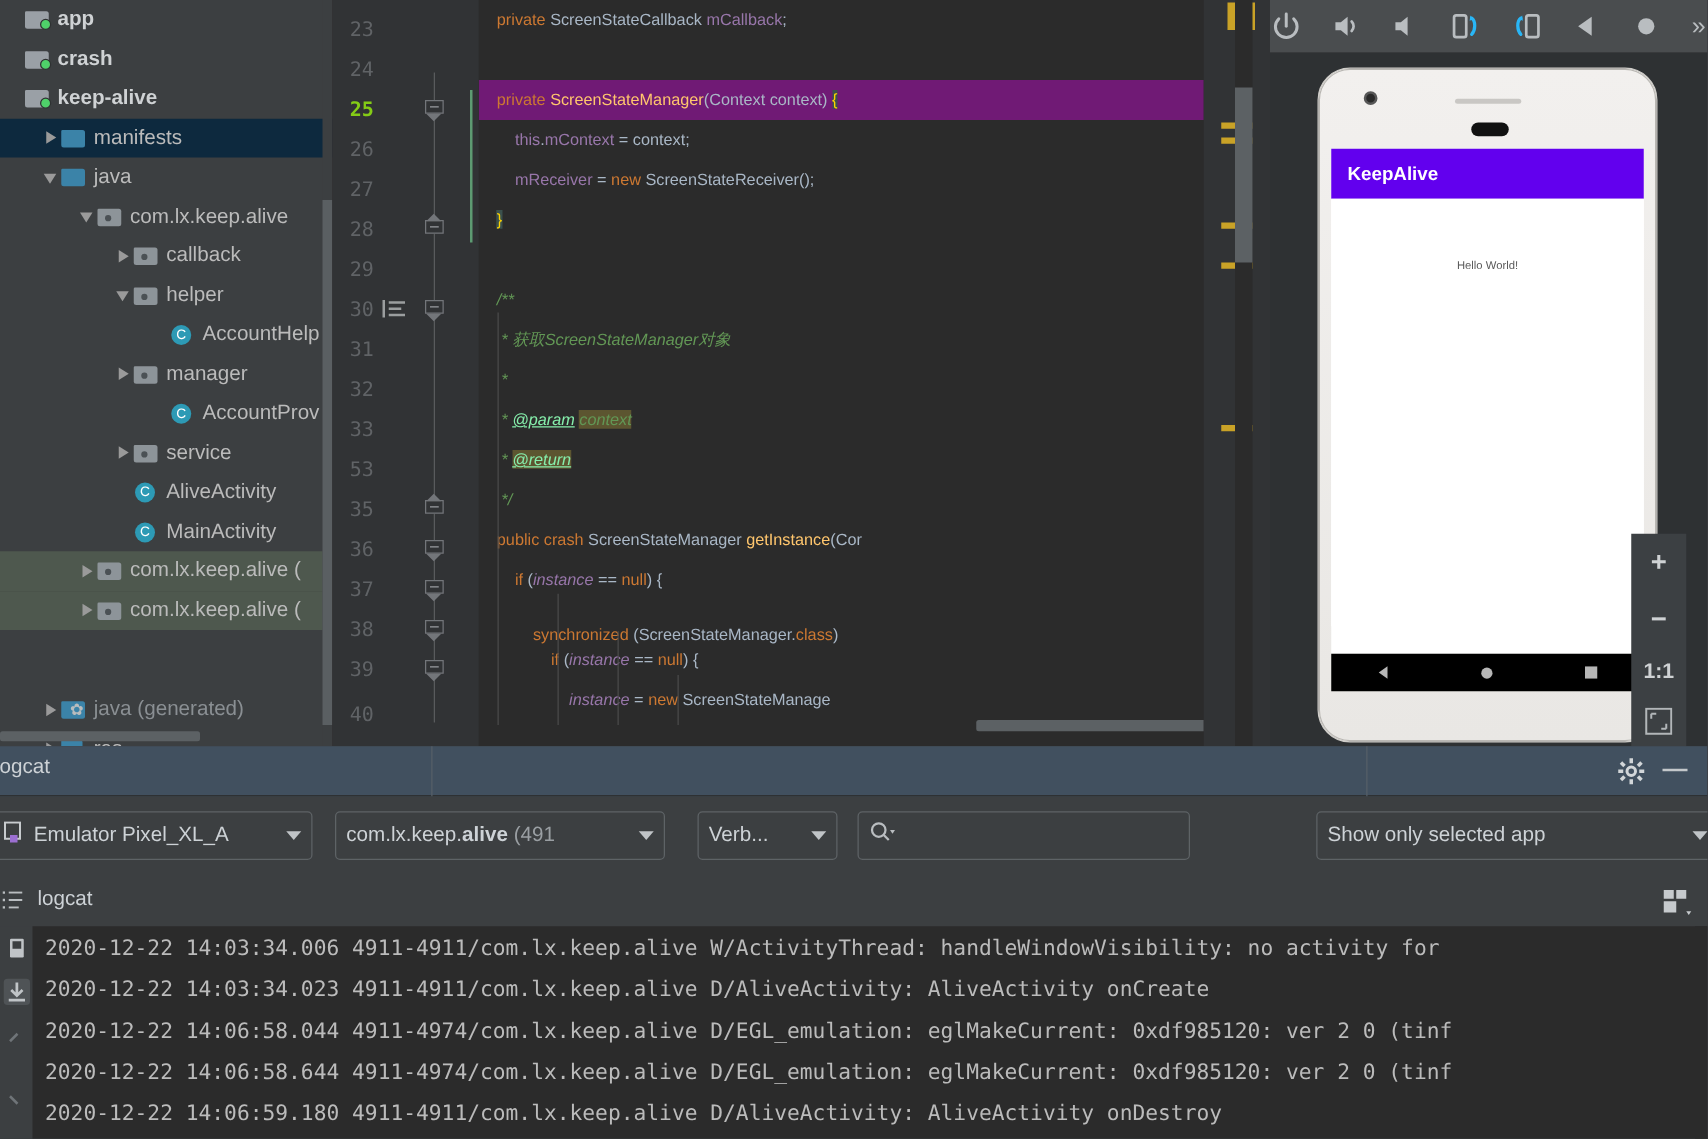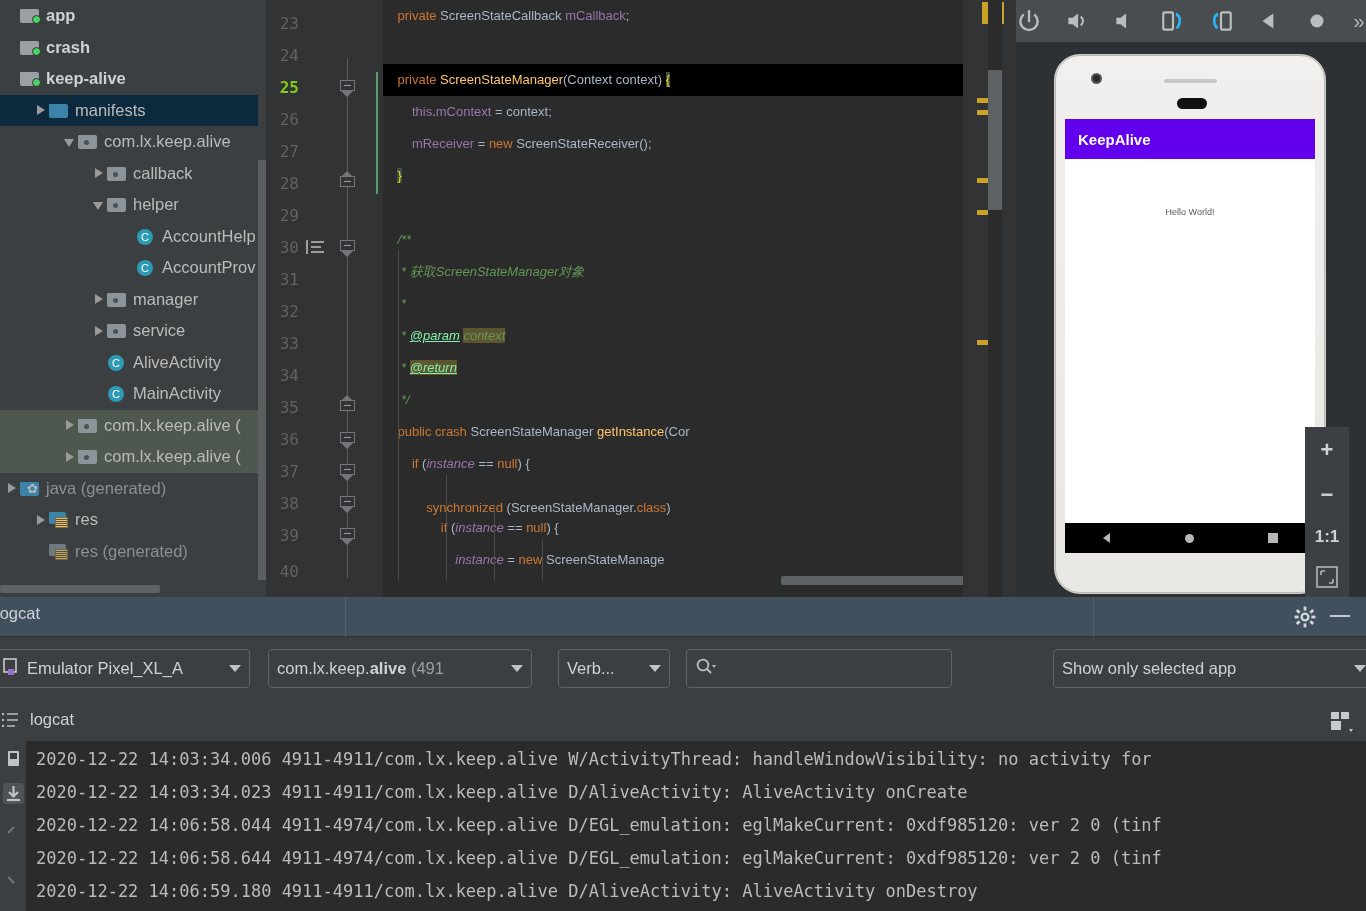--- a/index.html
+++ b/index.html
@@ -97,21 +97,21 @@
     background:#9b9e9f; }
   #doc-ico .l { position:absolute; left:5px; width:13px; height:2px;
     background:#9b9e9f; }
   #greenbar { position:absolute; left:110px; top:72px; width:2px; height:122px;
     background:#5d9b72; }
   #codearea { position:absolute; left:117px; top:0; width:580px; height:597px;
     overflow:hidden; }
   .cline { position:absolute; left:0; width:900px; height:32px; line-height:32px;
     font-family:Liberation Sans, sans-serif; font-size:13px;
     white-space:pre; color:#a9b7c6; }
-  .cline.cur { background:#000000; }
+  .cline.cur { background:#701a75; }
   .kw { color:#cc7832; }
   .ty { color:#a9b7c6; }
   .fld { color:#9876aa; }
   .mth { color:#ffc66d; }
   .pun { color:#a9b7c6; }
   .cmt { color:#629755; font-style:italic; }
   .tag { color:#86efac; font-style:italic; text-decoration:underline; }
   .hl1 { background:#5c5530; }
   .brace { color:#ffd400; background:#3b514d; }
   .ital { font-style:italic; }
@@ -224,53 +224,58 @@
         <div class="tree-row" style="padding-left: 0px;">
           <span class="arrow none"></span>
           <span class="ico module"></span>
           <span class="tlabel bold">keep-alive</span>
         </div>
         <div class="tree-row sel-blue" style="padding-left: 29px;">
           <span class="arrow right"></span>
           <span class="ico folder"></span>
           <span class="tlabel">manifests</span>
         </div>
+        <div class="tree-row" style="padding-left: 29px;">
+          <span class="arrow down"></span>
+          <span class="ico folder"></span>
+          <span class="tlabel">java</span>
+        </div>
         <div class="tree-row" style="padding-left: 58px;">
           <span class="arrow down"></span>
           <span class="ico package"></span>
           <span class="tlabel">com.lx.keep.alive</span>
         </div>
         <div class="tree-row" style="padding-left: 87px;">
           <span class="arrow right"></span>
           <span class="ico package"></span>
           <span class="tlabel">callback</span>
         </div>
         <div class="tree-row" style="padding-left: 87px;">
           <span class="arrow down"></span>
           <span class="ico package"></span>
           <span class="tlabel">helper</span>
         </div>
         <div class="tree-row" style="padding-left: 116px;">
           <span class="arrow none"></span>
           <span class="ico class"></span>
           <span class="tlabel">AccountHelp</span>
         </div>
+        <div class="tree-row" style="padding-left: 87px;">
+          <span class="arrow right"></span>
+          <span class="ico package"></span>
+          <span class="tlabel">manager</span>
+        </div>
         <div class="tree-row" style="padding-left: 116px;">
           <span class="arrow none"></span>
           <span class="ico class"></span>
           <span class="tlabel">AccountProv</span>
         </div>
         <div class="tree-row" style="padding-left: 87px;">
           <span class="arrow right"></span>
           <span class="ico package"></span>
-          <span class="tlabel">manager</span>
-        </div>
-        <div class="tree-row" style="padding-left: 87px;">
-          <span class="arrow right"></span>
-          <span class="ico package"></span>
           <span class="tlabel">service</span>
         </div>
         <div class="tree-row" style="padding-left: 87px;">
           <span class="arrow none"></span>
           <span class="ico class"></span>
           <span class="tlabel">AliveActivity</span>
         </div>
         <div class="tree-row" style="padding-left: 87px;">
           <span class="arrow none"></span>
           <span class="ico class"></span>
@@ -279,21 +284,21 @@
         <div class="tree-row sel-green" style="padding-left: 58px;">
           <span class="arrow right"></span>
           <span class="ico package"></span>
           <span class="tlabel">com.lx.keep.alive (</span>
         </div>
         <div class="tree-row sel-green" style="padding-left: 58px;">
           <span class="arrow right"></span>
           <span class="ico package"></span>
           <span class="tlabel">com.lx.keep.alive (</span>
         </div>
-        <div class="tree-row" style="">
+        <div class="tree-row" style="padding-left: 29px; margin-top: 48px;">
           <span class="arrow right"></span>
           <span class="ico genjava"></span>
           <span class="tlabel gen">java (generated)</span>
         </div>
         <div class="tree-row" style="padding-left: 29px;">
           <span class="arrow right"></span>
           <span class="ico res"></span>
           <span class="tlabel">res</span>
         </div>
         <div class="tree-row" style="padding-left: 29px;">
@@ -322,21 +327,21 @@
           <div class="lnum" style="top: 40px;">24</div>
           <div class="lnum cur" style="top: 72px;">25</div>
           <div class="lnum" style="top: 104px;">26</div>
           <div class="lnum" style="top: 136px;">27</div>
           <div class="lnum" style="top: 168px;">28</div>
           <div class="lnum" style="top: 200px;">29</div>
           <div class="lnum" style="top: 232px;">30</div>
           <div class="lnum" style="top: 264px;">31</div>
           <div class="lnum" style="top: 296px;">32</div>
           <div class="lnum" style="top: 328px;">33</div>
-          <div class="lnum" style="top: 360px;">34</div>
+          <div class="lnum" style="top: 360px;">53</div>
           <div class="lnum" style="top: 392px;">35</div>
           <div class="lnum" style="top: 424px;">36</div>
           <div class="lnum" style="top: 456px;">37</div>
           <div class="lnum" style="top: 488px;">38</div>
           <div class="lnum" style="top: 520px;">39</div>
           <div class="lnum" style="top: 556px;">40</div>
         </div>
       <div id="gutter-folds">
           <div class="fold down" style="top: 80px;">
             <span class="box"></span>

